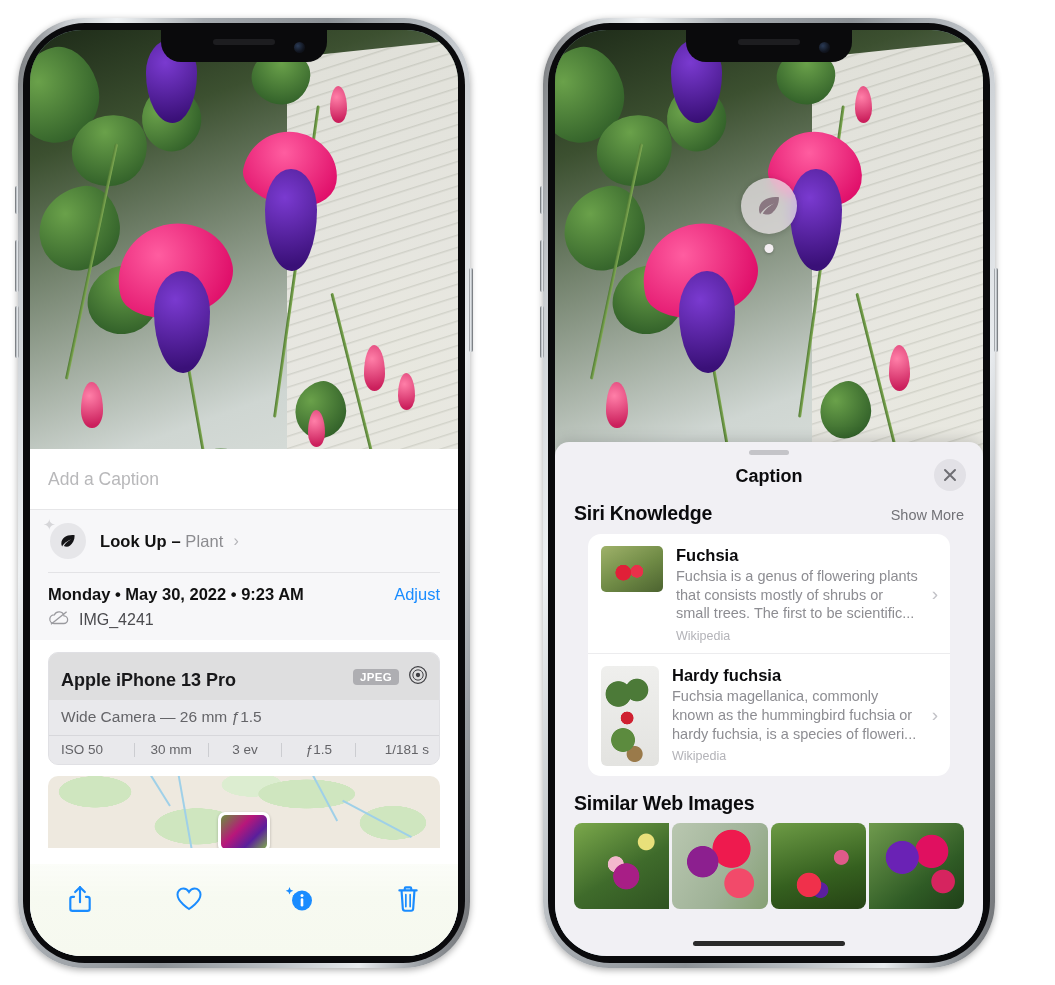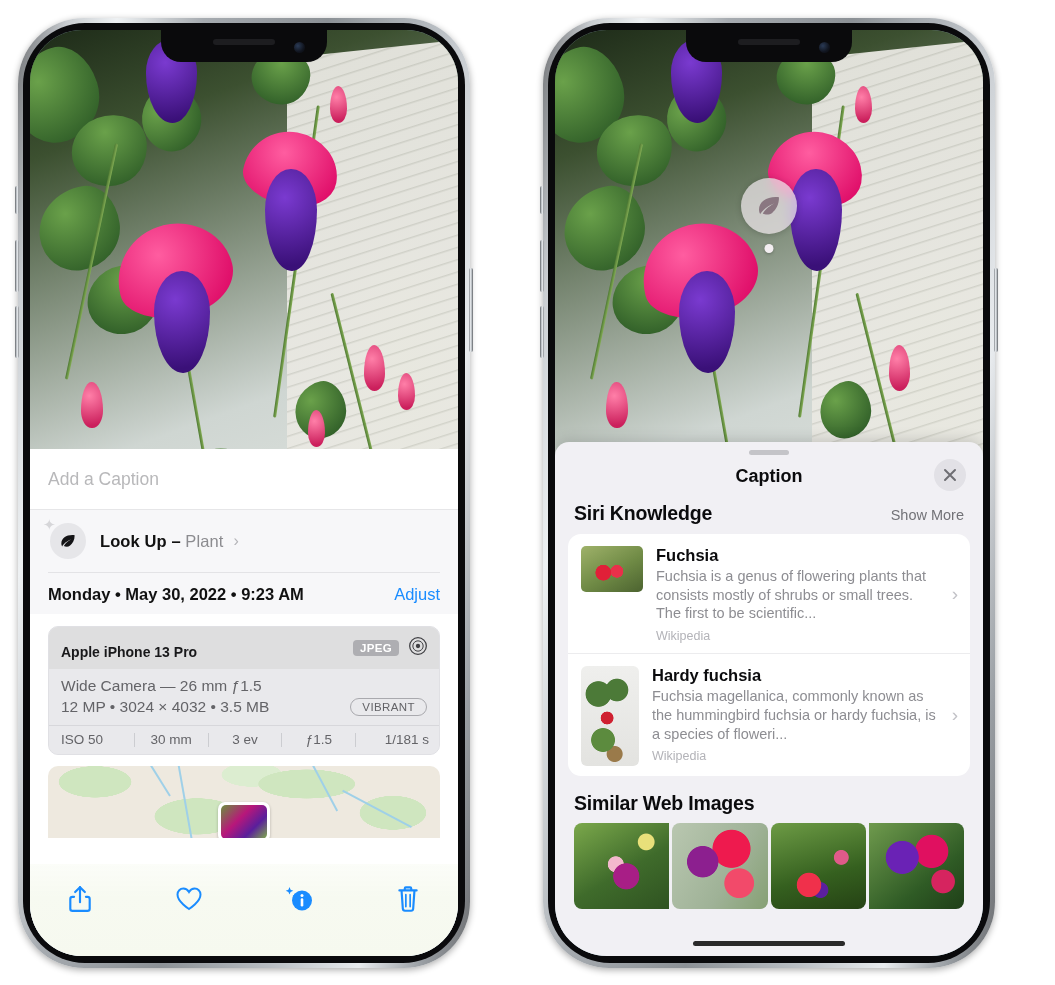--- a/index.html
+++ b/index.html
@@ -121,21 +121,21 @@
   .meta-fname { font-size:16px; color:#4a4a4e; }
 
   .cam-card {
     margin: 12px 18px 0 18px; border-radius:10px; overflow:hidden;
     background:#e9e9ec; border:1px solid #e0e0e4;
   }
   .cam-head {
     display:flex; align-items:center; justify-content:space-between;
     padding: 9px 11px 9px 12px; background:#dededf;
   }
-  .cam-model { font-size:14px; font-weight:700; color:#18181a;margin-top:8px; }
+  .cam-model { font-size:18px; font-weight:700; color:#18181a;margin-top:8px; }
   .cam-head-right { display:flex; align-items:center; gap:9px; }
   .jpeg-tag {
     background:#aeaeb2; color:#fff; font-size:11.5px; font-weight:700;
     padding:2px 7px; border-radius:4px; letter-spacing:.3px;
   }
   .cam-body { padding: 8px 12px 9px 12px; background:#e9e9ec; }
   .cam-lens { font-size:15.5px; color:#646468; }
   .cam-line2 { display:flex; align-items:center; justify-content:space-between; margin-top:3px; }
   .cam-spec { font-size:15.5px; color:#646468; }
   .vibrant-tag {
@@ -208,21 +208,21 @@
   .res-head { position:relative; padding: 11px 0 13px 0; text-align:center; }
   .res-title { font-size:18px; font-weight:700; color:#0b0b0d; }
   .close-btn {
     position:absolute; right:17px; top:4px; width:32px; height:32px; border-radius:50%;
     background:#e2e1e6; display:flex; align-items:center; justify-content:center;
   }
   .sec-head { display:flex; align-items:baseline; justify-content:space-between;
               padding: 2px 19px 9px 19px; }
   .sec-title { font-size:19.5px; font-weight:700; color:#0b0b0d; letter-spacing:-.2px; }
   .sec-more { font-size:14.5px; color:#727277; }
-  .know-card { margin: 0 13px; background:#fff; border-radius:13px; overflow:hidden; }
+  .know-card { margin: 0 33px; background:#fff; border-radius:13px; overflow:hidden; }
   .know-row { display:flex; align-items:flex-start; gap:13px; padding: 12px 13px 10px 13px; position:relative; }
   .know-row + .know-row { border-top:1px solid #ececee; }
   .know-thumb { width:62px; height:46px; border-radius:5px; flex:none; overflow:hidden; }
   .know-thumb.tall { height:100px; width:58px; border-radius:6px; }
   .know-body { flex:1; padding-right: 18px; }
   .know-title { font-size:16.5px; font-weight:700; color:#0b0b0d; margin-bottom:2px; }
   .know-desc { font-size:14.5px; color:#8d8d92; line-height:1.29; }
   .know-src { font-size:12.5px; color:#b3b3b8; margin-top:6px; }
   .know-chev { position:absolute; right:12px; top:50%; transform:translateY(-50%);
                color:#c2c2c7; font-size:19px; }
@@ -343,42 +343,47 @@
           </div>
           <span class="lookup-chev">›</span>
         </div>
 
         <div class="meta-block">
           <div class="meta-divider"></div>
           <div class="meta-line1">
             <div class="meta-date">Monday • May 30, 2022 • 9:23 AM</div>
             <div class="meta-adjust">Adjust</div>
           </div>
+          <div class="meta-line2">
+            <span>
+              <svg width="22" height="16" viewBox="0 0 26 18" aria-hidden="true">
+                <path d="M7 15.5h11.5a4.5 4.5 0 0 0 .4-9A6 6 0 0 0 7.6 5.2 4.6 4.6 0 0 0 7 15.5z" fill="none" stroke="#9a9a9f" stroke-width="1.5"></path>
+                <line x1="3.5" y1="16.5" x2="22" y2="1.5" stroke="#9a9a9f" stroke-width="1.6"></line>
+              </svg>
+            </span>
+            <span class="meta-fname">IMG_4241</span>
+          </div>
         </div>
 
         <div class="cam-card">
           <div class="cam-head">
             <div class="cam-model">Apple iPhone 13 Pro</div>
             <div class="cam-head-right">
               <span class="jpeg-tag">JPEG</span>
               <span>
                 <svg width="20" height="20" viewBox="0 0 24 24" aria-hidden="true">
                   <circle cx="12" cy="12" r="10" fill="none" stroke="#3f3f43" stroke-width="1.5"></circle>
                   <circle cx="12" cy="12" r="6.2" fill="none" stroke="#3f3f43" stroke-width="1.2"></circle>
                   <circle cx="12" cy="12" r="2.6" fill="#3f3f43"></circle>
                 </svg>
               </span>
             </div>
           </div>
           <div class="cam-body">
             <div class="cam-lens">Wide Camera — 26 mm ƒ1.5</div>
-            <div class="cam-line2">
-              <div class="cam-spec">12 MP • 3024 × 4032 • 3.5 MB</div>
-              <div class="vibrant-tag">VIBRANT</div>
-            </div>
           </div>
           <div class="cam-exif">
             <div class="cell">ISO 50</div>
             <div class="bar"></div>
             <div class="cell">30 mm</div>
             <div class="bar"></div>
             <div class="cell">3 ev</div>
             <div class="bar"></div>
             <div class="cell">ƒ1.5</div>
             <div class="bar"></div>

